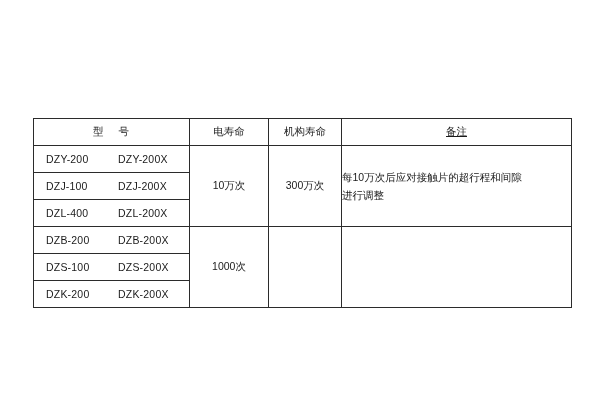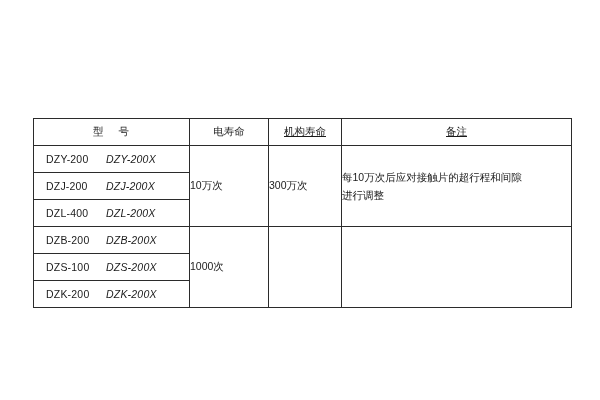--- a/index.html
+++ b/index.html
@@ -31,21 +31,21 @@
     border: 1px solid #2b2b2b;
     font-weight: normal;
     font-size: 10.5px;
     color: #1a1a1a;
     padding: 0;
     height: 26px;
     vertical-align: middle;
   }
   .col-model { width: 155px; }
   .col-elec  { width: 78px; margin-top: 32px; }
-  .col-mech  { width: 72px; text-decoration: underline; }
+  .col-mech  { width: 72px; }
   .col-note  { width: 229px; text-decoration: underline; }
 
   .hdr {
     text-align: center;
   }
   .hdr-model-inner {
     display: flex;
     justify-content: center;
     align-items: center;
     gap: 14px;
@@ -55,28 +55,27 @@
     display: flex;
     align-items: center;
     padding-left: 12px;
     height: 26px;
     box-sizing: border-box;
     font-size: 10.5px;
     letter-spacing: 0.2px;
   }
   .model-a {
     display: inline-block;
-    width: 60px;
+    width: 72px;
   }
   .model-b {
     display: inline-block;
-    font-style: italic;
   }
   .center {
-    text-align: left;
+    text-align: center;
   }
   .note-cell {
     padding: 4px 0 4px 12px;
     vertical-align: top;
     line-height: 1.75;
     font-size: 10.5px;
   }
   .note-line {
     display: block;
   }
@@ -113,21 +112,21 @@
         <td class="center" rowspan="3">10万次</td>
         <td class="center" rowspan="3">300万次</td>
         <td class="note-cell" rowspan="3">
           <span class="note-line">每10万次后应对接触片的超行程和间隙</span>
           <span class="note-line">进行调整</span>
         </td>
       </tr>
       <tr>
         <td>
           <div class="model-cell">
-            <span class="model-a">DZJ-200</span>
+            <span class="model-a">DZJ-100</span>
             <span class="model-b">DZJ-200X</span>
           </div>
         </td>
       </tr>
       <tr>
         <td>
           <div class="model-cell">
             <span class="model-a">DZL-400</span>
             <span class="model-b">DZL-200X</span>
           </div>

